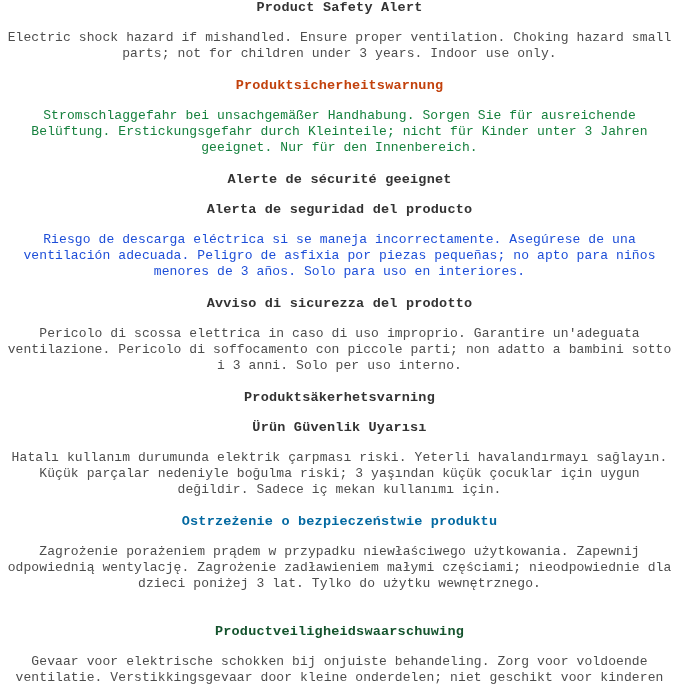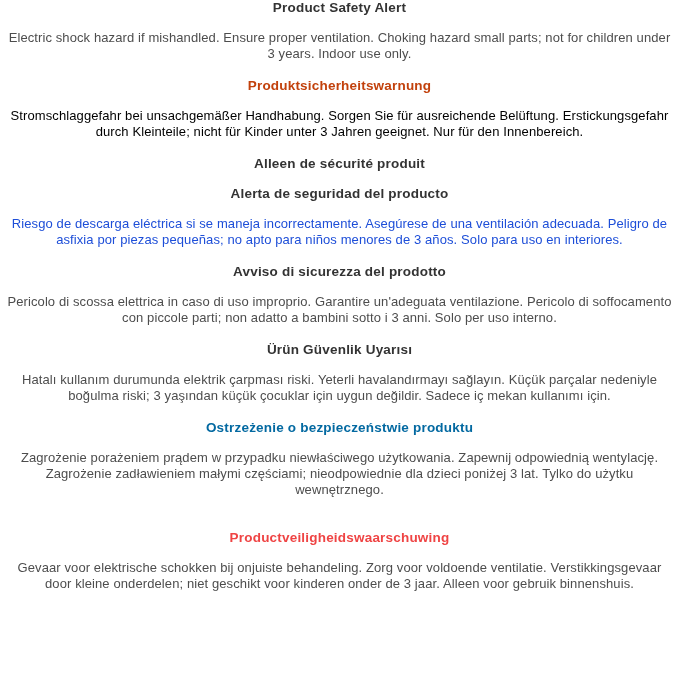--- a/index.html
+++ b/index.html
@@ -6,21 +6,21 @@
     margin: 0;
     padding: 0;
     background: #ffffff;
   }
   .doc {
     width: 679px;
     height: 688px;
     box-sizing: border-box;
     padding: 0 6px;
     background: #ffffff;
-    font-family: Liberation Sans, sans-serif;
+    font-family: Liberation Mono, monospace;
     overflow: hidden;
   }
   .section { }
   .section h3 {
     margin: 0 0 14px 0;
     font-size: 13.5px;
     line-height: 16px;
     font-weight: 700;
     text-align: center;
     letter-spacing: 0.2px;
@@ -39,47 +39,48 @@
 
 <div class="doc" style="background: rgb(255, 255, 255);">
 
   <div class="section">
     <h3 style="color: rgb(51, 51, 51);">Product Safety Alert</h3>
     <p style="color: rgb(77, 77, 77);">Electric shock hazard if mishandled. Ensure proper ventilation. Choking hazard small parts; not for children under 3 years. Indoor use only.</p>
   </div>
 
   <div class="section">
     <h3 style="color: #c2410c;">Produktsicherheitswarnung</h3>
-    <p style="color: #000000;">Stromschlaggefahr bei unsachgemäßer Handhabung. Sorgen Sie für ausreichende Belüftung. Erstickungsgefahr durch Kleinteile; nicht für Kinder unter 3 Jahren geeignet. Nur für den Innenbereich.</p>
+    <p style="color: #15803d;">Stromschlaggefahr bei unsachgemäßer Handhabung. Sorgen Sie für ausreichende Belüftung. Erstickungsgefahr durch Kleinteile; nicht für Kinder unter 3 Jahren geeignet. Nur für den Innenbereich.</p>
   </div>
 
   <div class="section">
-    <h3 style="color: rgb(51, 51, 51);">Alleen de sécurité produit</h3>
+    <h3 style="color: rgb(51, 51, 51);">Alerte de sécurité geeignet</h3>
   </div>
 
   <div class="section">
     <h3 style="color: rgb(51, 51, 51);">Alerta de seguridad del producto</h3>
     <p style="color: #1d4ed8;">Riesgo de descarga eléctrica si se maneja incorrectamente. Asegúrese de una ventilación adecuada. Peligro de asfixia por piezas pequeñas; no apto para niños menores de 3 años. Solo para uso en interiores.</p>
   </div>
 
   <div class="section">
     <h3 style="color: rgb(51, 51, 51);">Avviso di sicurezza del prodotto</h3>
     <p style="color: rgb(77, 77, 77);">Pericolo di scossa elettrica in caso di uso improprio. Garantire un'adeguata ventilazione. Pericolo di soffocamento con piccole parti; non adatto a bambini sotto i 3 anni. Solo per uso interno.</p>
   </div>
 
   <div class="section">
+    <h3 style="color: rgb(51, 51, 51);">Produktsäkerhetsvarning</h3>
   </div>
 
   <div class="section">
     <h3 style="color: rgb(51, 51, 51);">Ürün Güvenlik Uyarısı</h3>
     <p style="color: rgb(77, 77, 77);">Hatalı kullanım durumunda elektrik çarpması riski. Yeterli havalandırmayı sağlayın. Küçük parçalar nedeniyle boğulma riski; 3 yaşından küçük çocuklar için uygun değildir. Sadece iç mekan kullanımı için.</p>
   </div>
 
   <div class="section">
     <h3 style="color: #0369a1;">Ostrzeżenie o bezpieczeństwie produktu</h3>
     <p style="color: rgb(77, 77, 77);">Zagrożenie porażeniem prądem w przypadku niewłaściwego użytkowania. Zapewnij odpowiednią wentylację. Zagrożenie zadławieniem małymi częściami; nieodpowiednie dla dzieci poniżej 3 lat. Tylko do użytku wewnętrznego.</p>
   </div>
 
   <div class="section">
-    <h3 style="color: #ef4444; margin-top: 32px;">Productveiligheidswaarschuwing</h3>
+    <h3 style="color: #14532d; margin-top: 32px;">Productveiligheidswaarschuwing</h3>
     <p style="color: rgb(77, 77, 77);">Gevaar voor elektrische schokken bij onjuiste behandeling. Zorg voor voldoende ventilatie. Verstikkingsgevaar door kleine onderdelen; niet geschikt voor kinderen onder de 3 jaar. Alleen voor gebruik binnenshuis.</p>
   </div>
 </div>
 
 </body></html>

